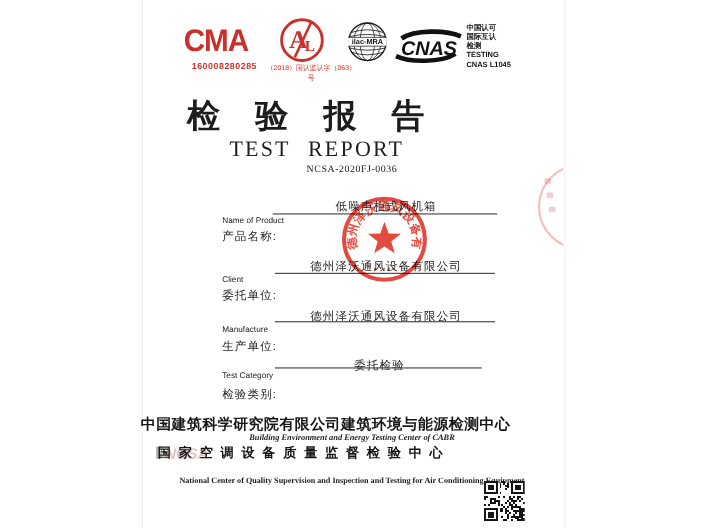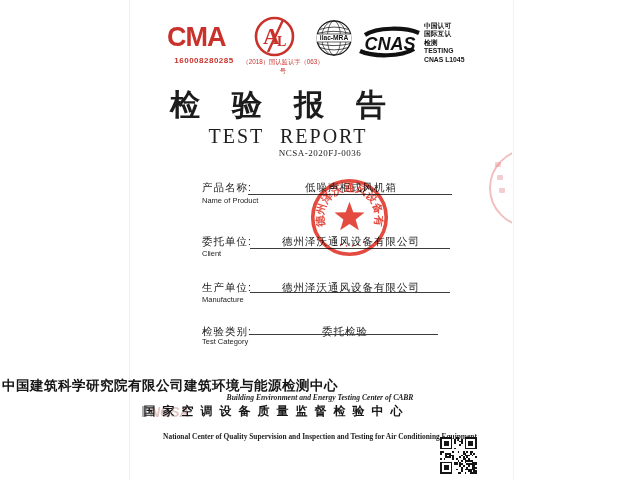--- a/index.html
+++ b/index.html
@@ -19,32 +19,32 @@
   .cnas-wrap{left:357px;top:26px;width:66px;height:32px;}
   .accred{left:424px;top:22px;width:66px;font-size:6.8px;line-height:8.4px;font-weight:bold;color:#151515;}
   
   .title-zh{left:0;top:85px;width:588px;text-align:center;font-size:30px;font-weight:bold;
             letter-spacing:32px;color:#1c1c1c;}
   .title-en{left:0;top:125px;width:576px;text-align:center;font-size:20px;
             font-family:"Liberation Serif","DejaVu Serif",serif;letter-spacing:2px;word-spacing:9px;color:#1f1f1f;}
   .report-no{left:0;top:148px;width:640px;text-align:center;font-size:9px;
              font-family:"Liberation Serif","DejaVu Serif",serif;letter-spacing:.5px;color:#222;}
   
-  .lab-zh{left:202px;font-size:10.5px;color:#1d1d1d;letter-spacing:1px;}
+  .lab-zh{left:202px;font-size:10.5px;color:#1d1d1d;letter-spacing:1px;margin-top:27px;}
   .lab-en{left:202px;font-size:7.5px;color:#1d1d1d;}
   .val{left:250px;width:202px;text-align:center;font-size:10.5px;color:#1d1d1d;letter-spacing:1px;}
   .rule{height:1px;background:#3c3c3c;}
   
   .stamp{left:310px;top:178px;width:79px;height:79px;opacity:.88;mix-blend-mode:multiply;}
   .edge-stamp{left:486px;top:144px;width:26px;height:86px;overflow:hidden;}
   .edge-circle{position:absolute;left:3px;top:5px;width:74px;height:74px;border-radius:50%;
                border:2px solid rgba(224,116,116,.45);}
   .edge-blob{position:absolute;width:6px;height:5px;background:rgba(224,116,116,.35);border-radius:1px;}
   
-  .org-zh{left:2px;top:377px;width:560px;text-align:left;font-size:13.5px;font-weight:bold;color:#161616;letter-spacing:.5px;}
+  .org-zh{left:16px;top:377px;width:560px;text-align:center;font-size:13.5px;font-weight:bold;color:#161616;letter-spacing:.5px;}
   .org-en{left:0;top:393px;width:640px;text-align:center;font-size:7.6px;font-weight:bold;
           font-family:"Liberation Serif","DejaVu Serif",serif;color:#222;font-style:italic;}
   .ncsa-logo{left:150px;top:404px;font-size:14px;font-weight:bold;font-style:italic;color:#ddb6b6;opacity:.8;}
   .ncsa-bars{position:absolute;left:-8px;top:2px;width:7px;height:11px;
              background:linear-gradient(90deg,#9a9a9a 30%,#fff 30%,#fff 45%,#b9b9b9 45%,#b9b9b9 75%,#fff 75%);}
   .center-zh{left:0;top:403px;width:553px;text-align:center;font-size:12px;font-weight:bold;
              letter-spacing:7px;color:#161616;}
   .center-en{left:0;top:420px;width:640px;text-align:center;font-size:7.4px;font-weight:bold;
              font-family:"Liberation Serif","DejaVu Serif",serif;color:#1c1c1c;margin-top:12px;}
   .qr{left:440px;top:437px;width:37px;height:37px;}

